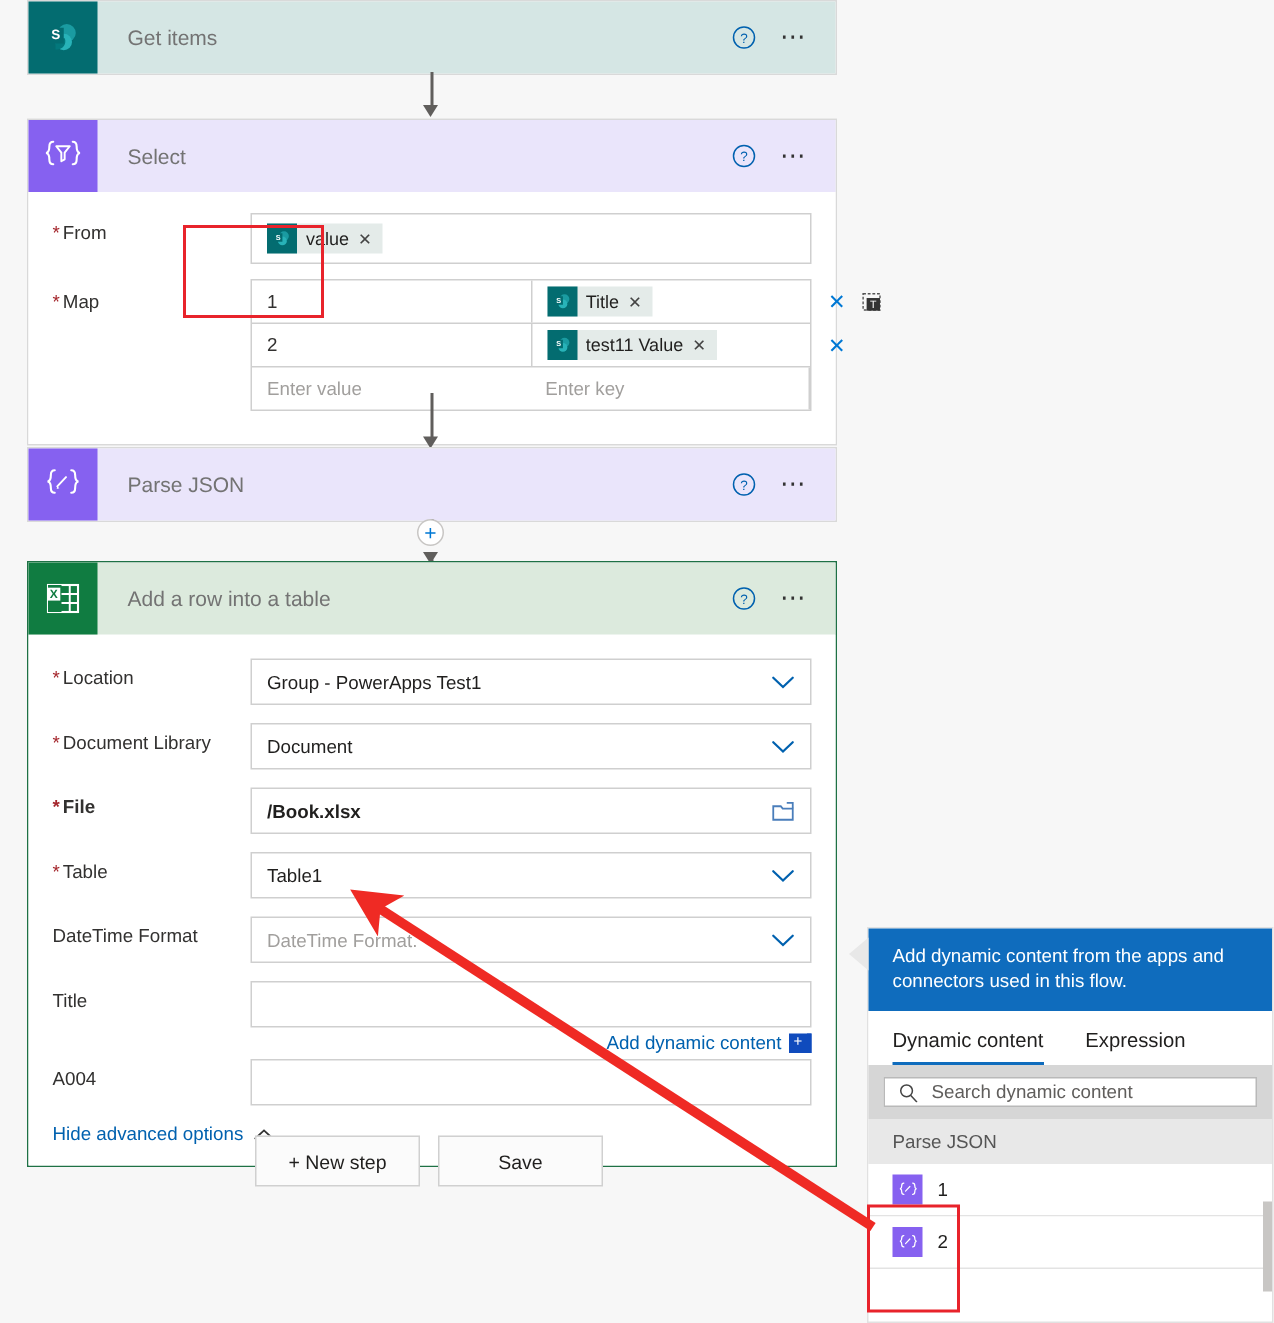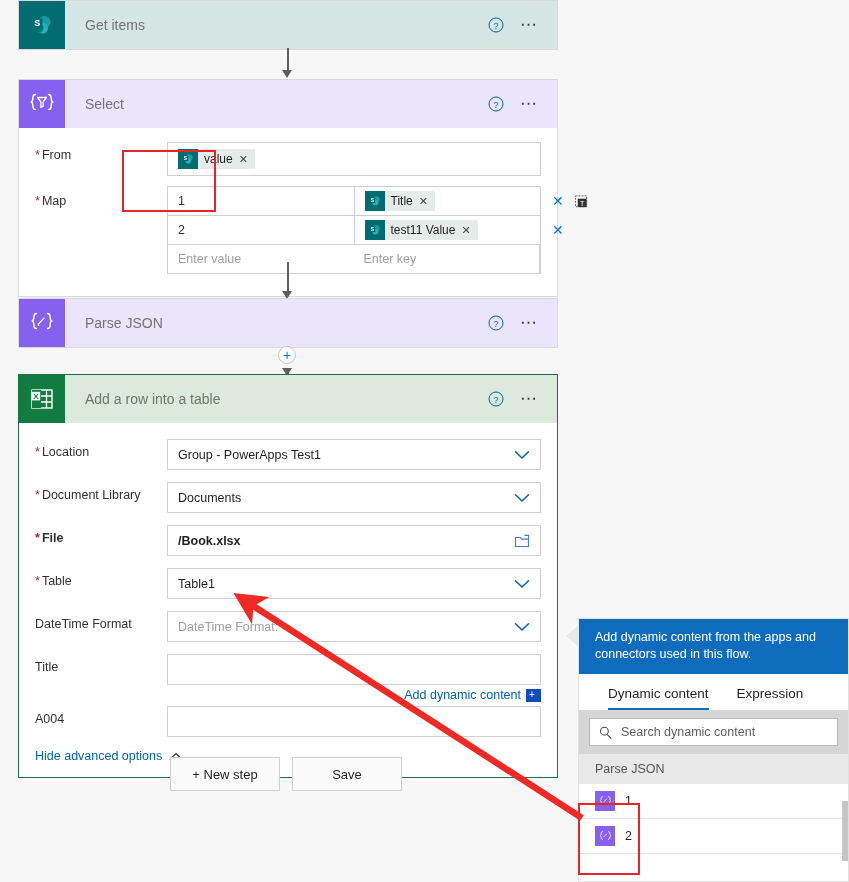--- a/index.html
+++ b/index.html
@@ -134,24 +134,24 @@
     position:absolute; left:-13px; top:6px; width:0; height:0;
     border-top:11px solid transparent; border-bottom:11px solid transparent;
     border-right:13px solid #e8e8e8;
   }
   .fly-banner {
     background:#0f6cbd; color:#fff; font-size:12.5px; line-height:17px;
     padding:10px 14px 11px 16px;
   }
   .fly-tabs { display:flex; gap:28px; padding:12px 16px 0 16px; background:#fff; }
   .fly-tab { font-size:13.5px; color:#201f1e; padding-bottom:7px; }
-  .fly-tab.active { border-bottom:2.5px solid #0f6cbd; font-weight:400;margin-left:13px; }
+  .fly-tab.active { border-bottom:2.5px solid #0f6cbd; font-weight:400; }
   .fly-searchwrap { background:#d6d6d6; padding:8px 10px; }
   .fly-search {
-    background:#fff; border:1px solid #b9b9b9; height:28px;
+    background:#fff; border:1px solid #b9b9b9; height:20px;
     display:flex; align-items:center; gap:9px; padding:0 9px;
     font-size:12.5px; color:#605e5c;
   }
   .fly-group {
     background:#e8e8e8; font-size:12.5px; color:#555; padding:8px 16px 8px 16px;
   }
   .fly-item {
     display:flex; align-items:center; gap:10px; padding:7px 16px;
     border-bottom:1px solid #e3e3e3; background:#fff;
   }
@@ -394,21 +394,21 @@
           </div>
         </div>
       </div>
 
       <div class="frow" style="margin-bottom:12px;">
         <div class="flabel">
           <span class="req">*</span><span>Document Library</span>
         </div>
         <div class="fctl">
           <div class="inputbox" style="min-height:31px;">
-            <span>Documents</span>
+            <span>Document</span>
             <span class="chev">
               <svg width="16" height="10" viewBox="0 0 16 10">
                   <path d="M1.5 1.8L8 8l6.5-6.2" fill="none" stroke="#0061af" stroke-width="1.5" stroke-linecap="round"></path>
                 </svg>
             </span>
           </div>
         </div>
       </div>
 
       <div class="frow" style="margin-bottom:12px;font-weight:bold;">

